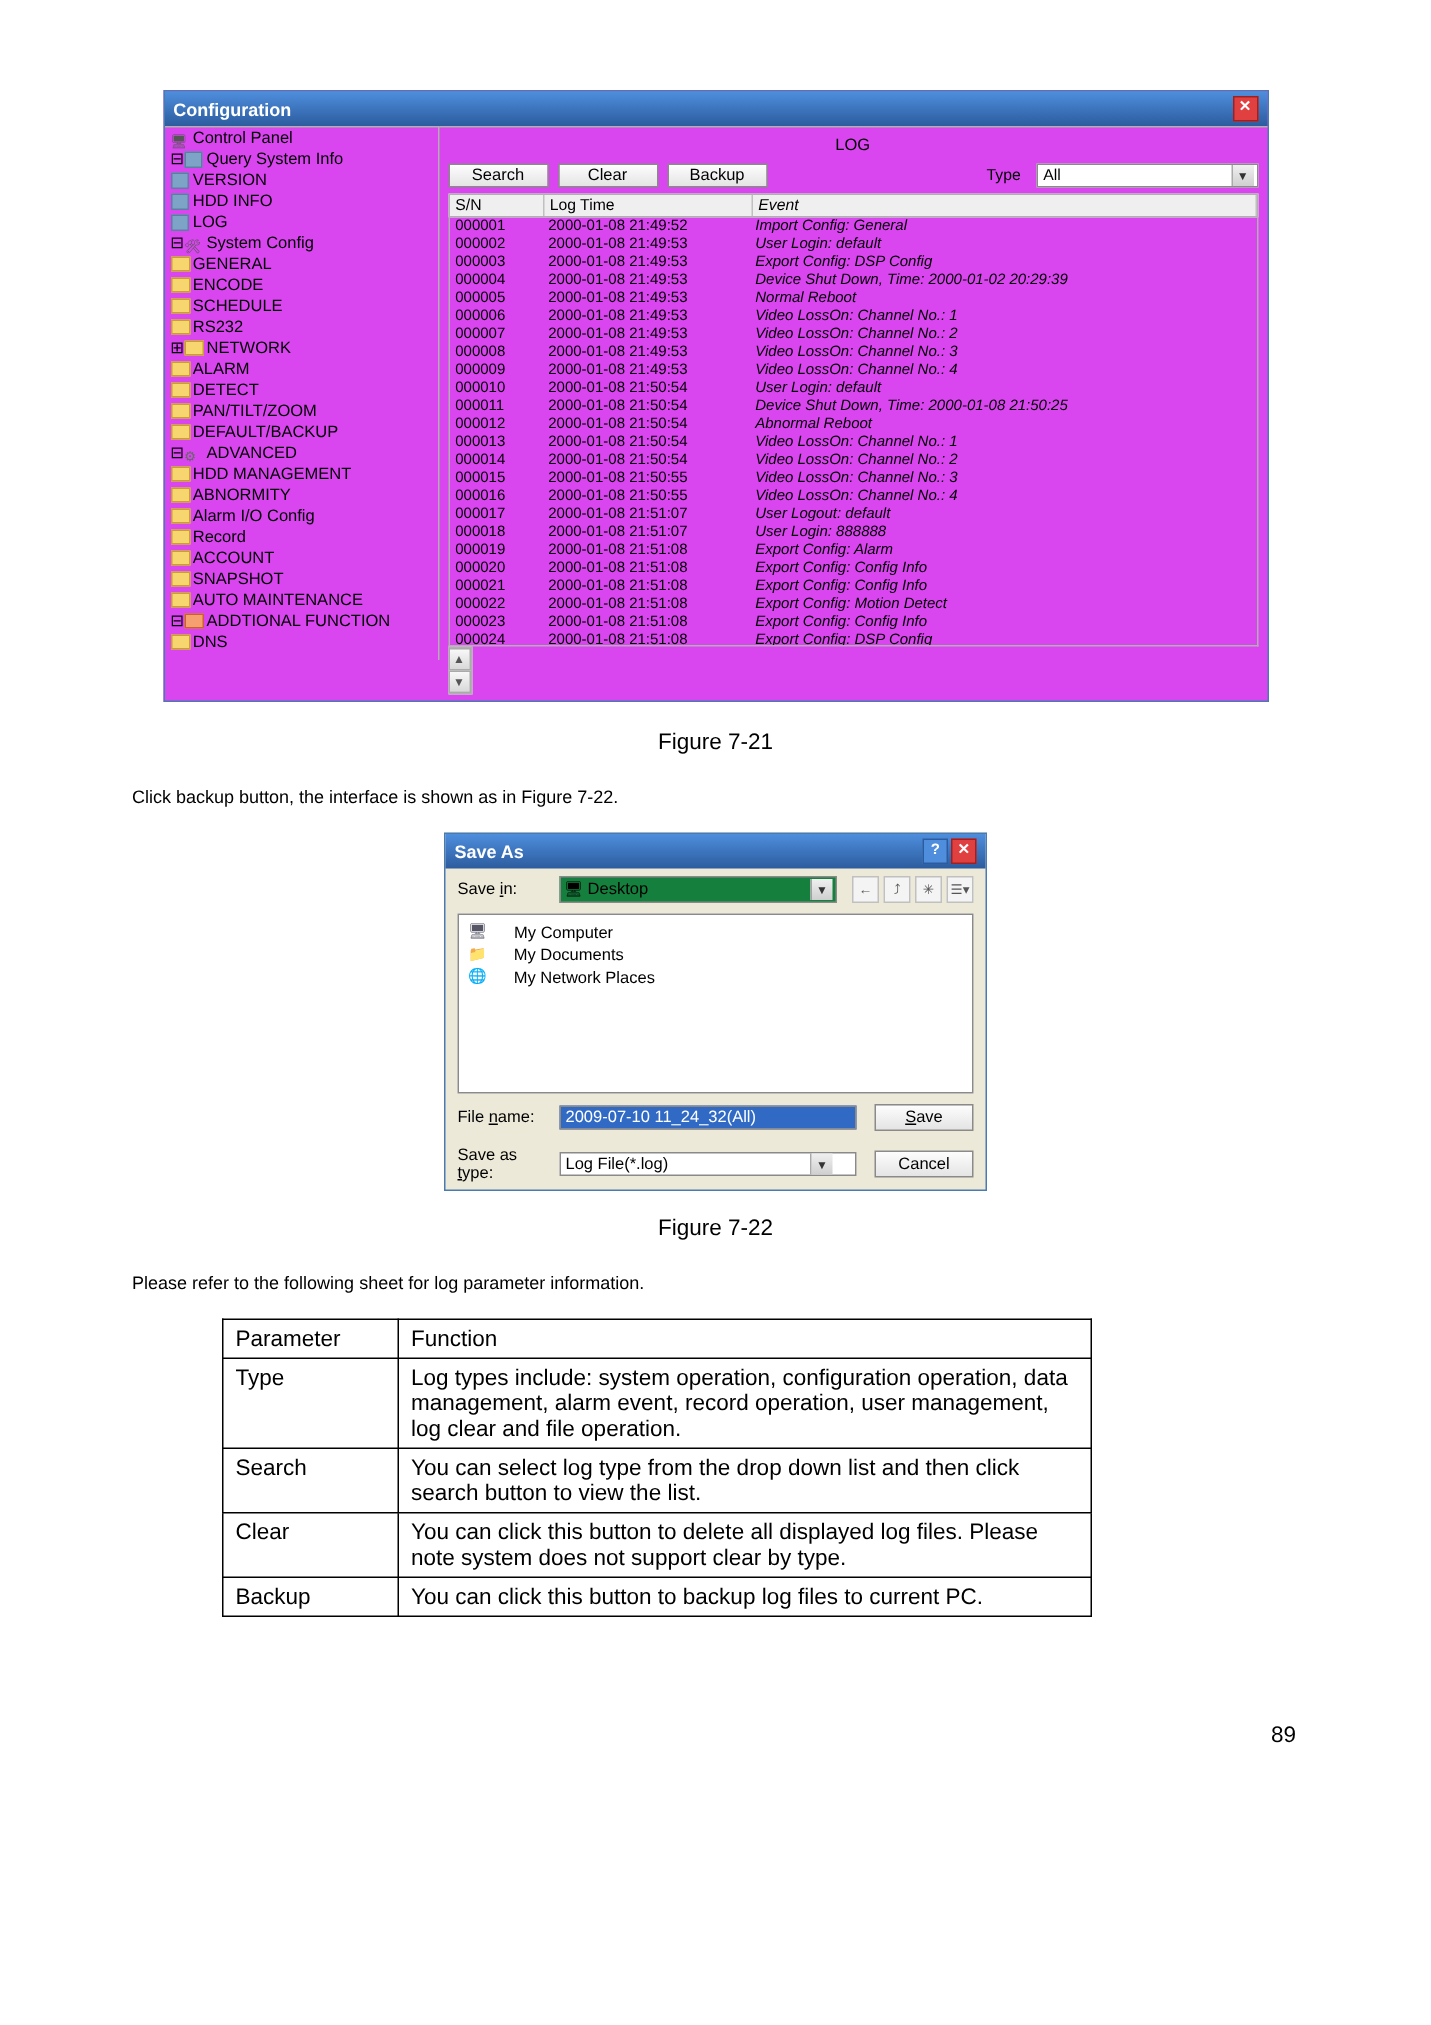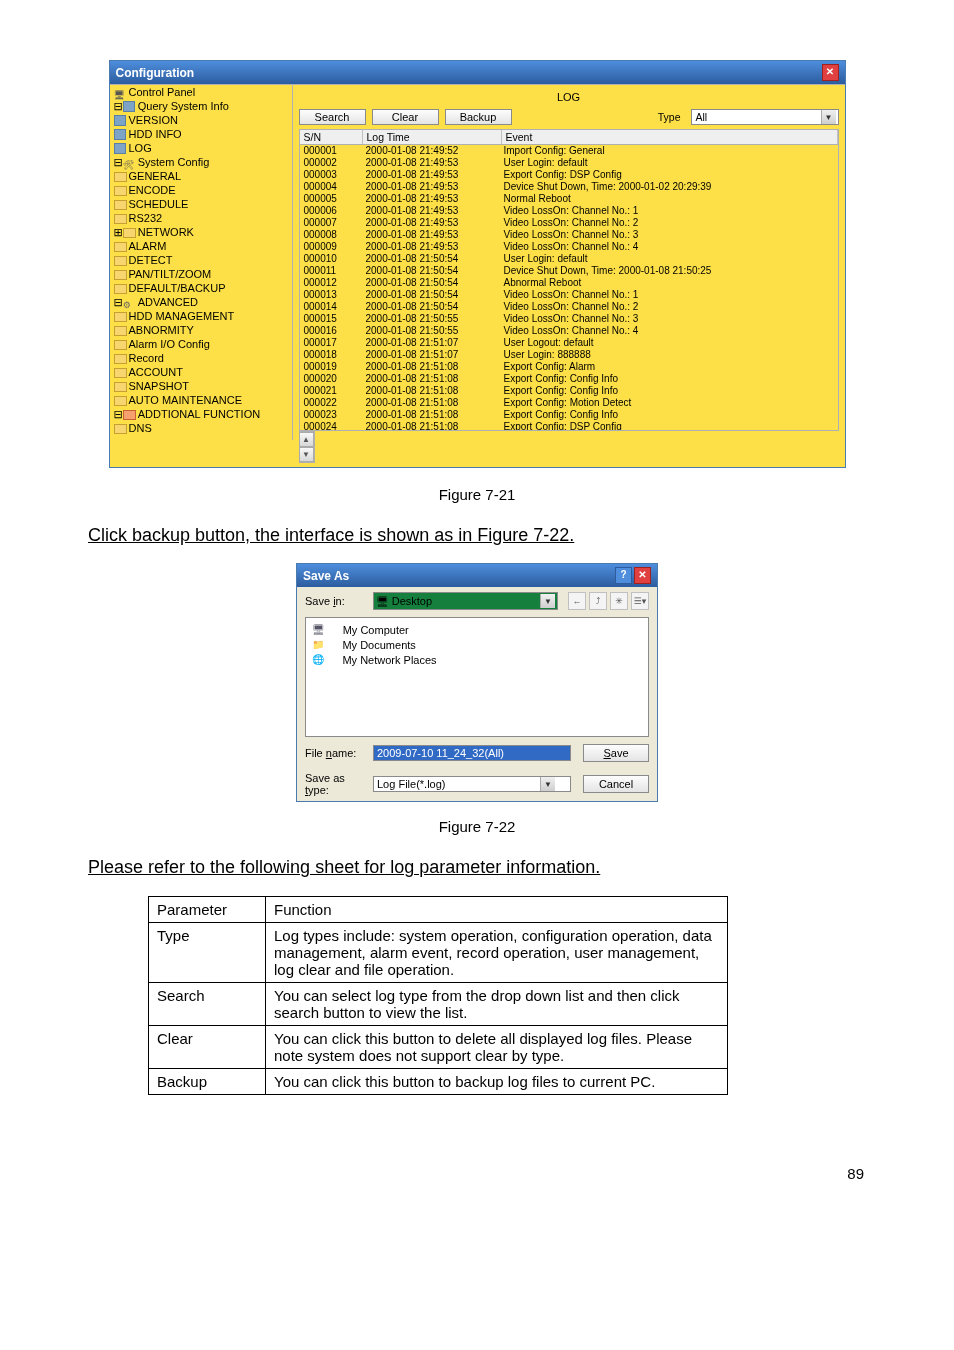--- a/index.html
+++ b/index.html
@@ -9,21 +9,21 @@
     font-size: 14px;
     color: #000;
     background: #fff;
     width: 954px;
     box-sizing: border-box;
   }
   .config-window {
     border: 1px solid #4a7bb0;
     width: 735px;
     margin: 0 auto 18px auto;
-    background: #fde047;
+    background: #d946ef;
   }
   .title-bar {
     background: linear-gradient(#4e8edd, #2c5c9e);
     color: #fff;
     font-weight: bold;
     font-size: 12px;
     padding: 3px 6px;
     display: flex;
     justify-content: space-between;
     align-items: center;
@@ -74,28 +74,28 @@
     text-align:center;
   }
   .type-label{margin-left:auto;margin-right:4px;}
   .type-select{border:1px solid #8a8a8a; width:140px; display:flex; justify-content:space-between; align-items:center; padding:0 2px 0 4px; background:#fff;}
   .dd-arrow{width:14px;height:14px;background:linear-gradient(#f0f0f0,#cfcfcf);border-left:1px solid #aaa;display:flex;align-items:center;justify-content:center;font-size:8px;color:#333;}
   .log-left{flex:1;}
   .log-head{display:flex;background:#efefef;border:1px solid #b0b0b0;}
   .log-head div{padding:1px 4px;font-size:10.5px;border-right:1px solid #c0c0c0;}
   .col-sn{width:54px;}
   .col-time{width:130px;}
-  .col-ev{flex:1;}
+  .col-ev{flex:1;font-style:italic;}
   .log-rows{border:1px solid #b0b0b0;border-top:none;height:285px;overflow:hidden;}
   .log-row{display:flex;font-size:10px;line-height:12px;}
   .log-row div{padding:0 4px;}
   .scroll-col{width:15px;border:1px solid #b0b0b0;border-left:none;background:#efefef;display:flex;flex-direction:column;justify-content:space-between;align-items:center;font-size:8px;color:#555;}
   .scroll-arrow{width:13px;height:13px;background:linear-gradient(#f8f8f8,#d8d8d8);border:1px solid #aaa;display:flex;align-items:center;justify-content:center;}
   .figure-label { text-align:center; margin: 16px 0 20px 0; font-size:15px;}
-  .body-text { font-size:18px; margin: 10px 0 16px 0; line-height:1.35;text-decoration:underline;}
+  .body-text { font-size:12px; margin: 10px 0 16px 0; line-height:1.35;}
   
   .saveas {
     width:360px;
     margin:0 auto 14px auto;
     border:1px solid #4a7bb0;
     background:#ece9d8;
     font-size:11px;
   }
   .saveas .title-bar{font-size:12px;}
   .help-box{width:15px;height:15px;background:#4e8edd;border:1px solid #2c5c9e;color:#fff;font-size:10px;line-height:13px;text-align:center;margin-right:2px;}

